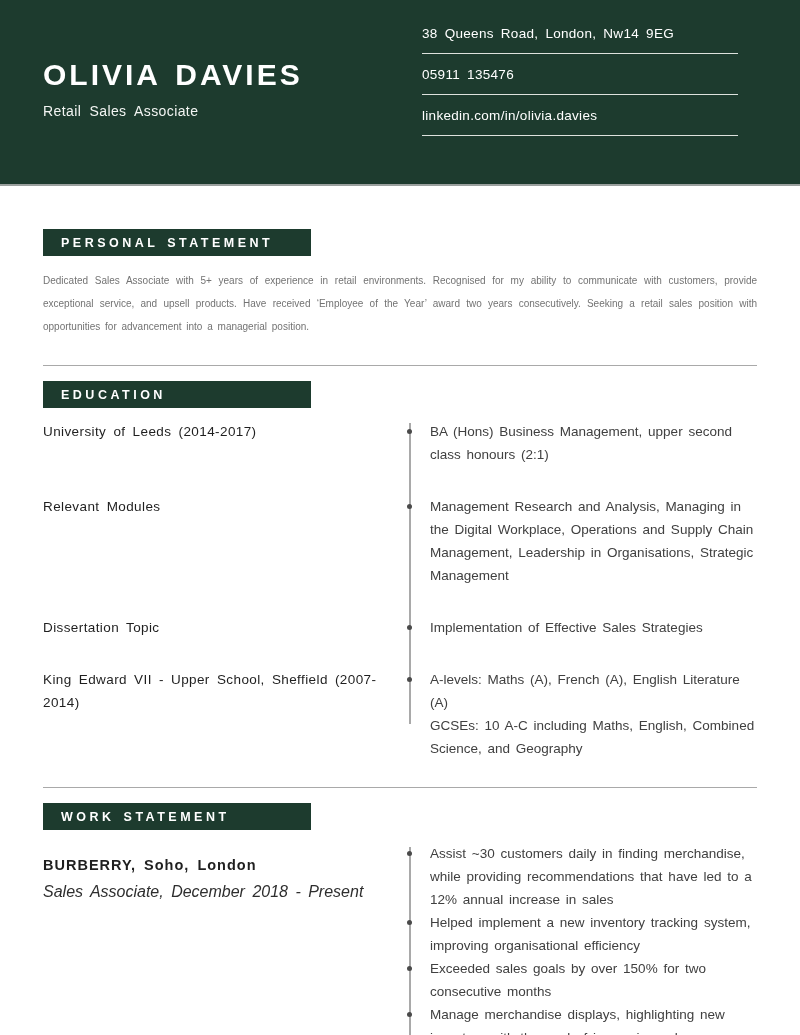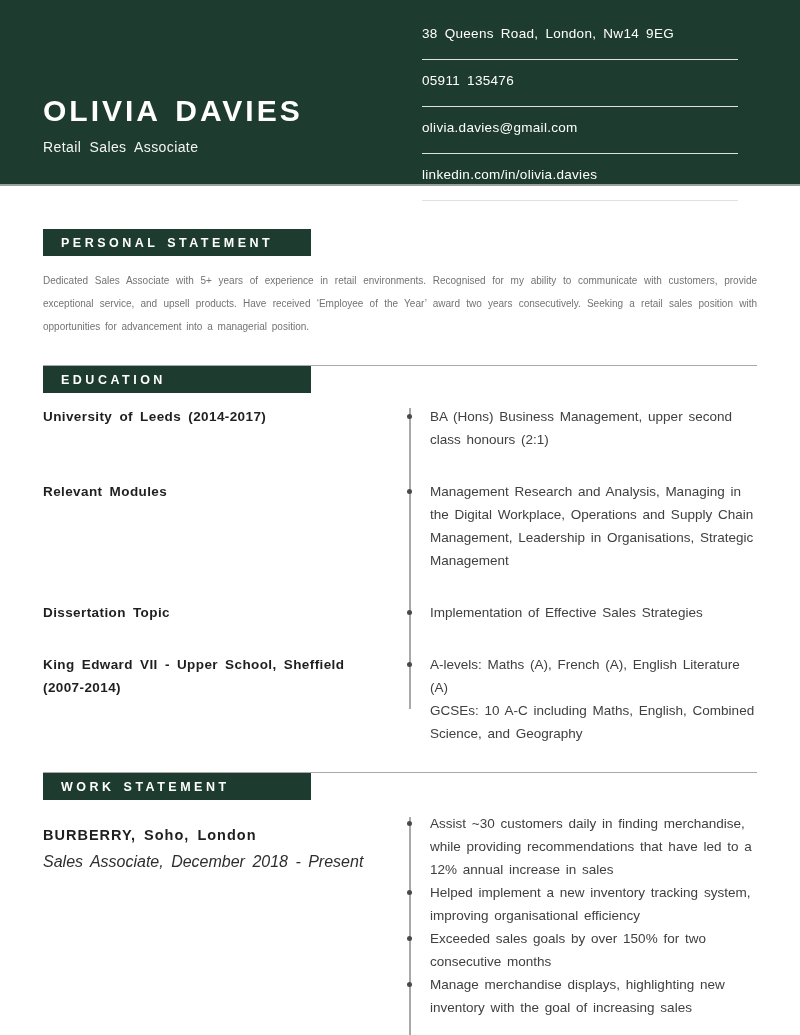--- a/index.html
+++ b/index.html
@@ -15,47 +15,47 @@
   
   .header {
     position: relative;
     height: 186px;
     background: #1d3b2e;
     border-bottom: 2px solid #9aa09e;
   }
   .identity { position: absolute; left: 43px; top: 58px; }
   .name {
     font-size: 30px; font-weight: 700; color: #ffffff;
-    letter-spacing: 3px; word-spacing: 4px; white-space: nowrap; margin-top: 36px;
+    letter-spacing: 3px; word-spacing: 4px; white-space: nowrap;
   }
   .subtitle {
     margin-top: 11px; font-size: 14px; color: #f3f5f3;
     letter-spacing: 0.4px; word-spacing: 4px;
   }
   .contacts { position: absolute; left: 422px; top: 26px; width: 316px; }
   .contact-item {
     color: #ffffff; font-size: 13.5px; letter-spacing: 0.3px; word-spacing: 3px;
-    padding-bottom: 18px; margin-bottom: 13px;
+    padding-bottom: 12px; margin-bottom: 13px;
     border-bottom: 1.5px solid #dde2dd;
     white-space: nowrap;
   }
   .contact-item:last-child { margin-bottom: 0; }
 
   
   .content { padding: 0 43px; }
 
   .section-heading {
     width: 268px; height: 27px;
     background: #1d3b2e; color: #ffffff;
     font-size: 12.5px; font-weight: 700;
     letter-spacing: 3.5px; word-spacing: 2px;
     padding: 7px 0 0 18px;
   }
   .heading-ps { margin-top: 43px; }
-  .heading-mid { }
+  .heading-mid { margin-top: 15px; }
 
   .statement {
     margin-top: 13px;
     font-size: 10px; line-height: 23px; color: #737373;
     text-align: justify; word-spacing: 2px;
   }
 
   .divider {
     border: none; border-top: 1.5px solid #a9a9a9;
     margin: 27px 0 0 0;
@@ -66,21 +66,21 @@
   .vline {
     position: absolute; left: 366px; top: 3px; bottom: 36px;
     width: 1.5px; background: #a9a9a9;
   }
   .rows-we .vline { top: 5px; bottom: -20px; }
 
   .row { display: flex; margin-bottom: 29px; }
   .row:last-child { margin-bottom: 0; }
   .row-label {
     width: 366px; padding-right: 20px;
-    font-weight: 700; font-size: 13.5px; line-height: 23px; color: #1f1f1f;
+    font-weight: 400; font-size: 13.5px; line-height: 23px; color: #1f1f1f;
     letter-spacing: 0.4px; word-spacing: 3px;
   }
   .row-items { flex: 1; padding-left: 21px; }
 
   ul.bullets { margin: 0; padding: 0; list-style: none; }
   ul.bullets li {
     position: relative;
     font-size: 13.5px; line-height: 23px; color: #404040;
     word-spacing: 2px; white-space: pre-line;
   }
@@ -104,21 +104,20 @@
 <body>
 
 <div class="header">
   <div class="identity">
     <div class="name">OLIVIA DAVIES</div>
     <div class="subtitle">Retail Sales Associate</div>
   </div>
   <div class="contacts">
     <div class="contact-item">38 Queens Road, London, Nw14 9EG</div>
     <div class="contact-item">05911 135476</div>
-    <div class="contact-item">olivia.davies@gmail.com</div>
     <div class="contact-item">linkedin.com/in/olivia.davies</div>
   </div>
 </div>
 
 <div class="content">
 
   <div class="section-heading heading-ps">PERSONAL STATEMENT</div>
   <p class="statement">Dedicated Sales Associate with 5+ years of experience in retail environments. Recognised for my ability to communicate with customers, provide exceptional service, and upsell products. Have received ‘Employee of the Year’ award two years consecutively. Seeking a retail sales position with opportunities for advancement into a managerial position.</p>
 
   <hr class="divider">

